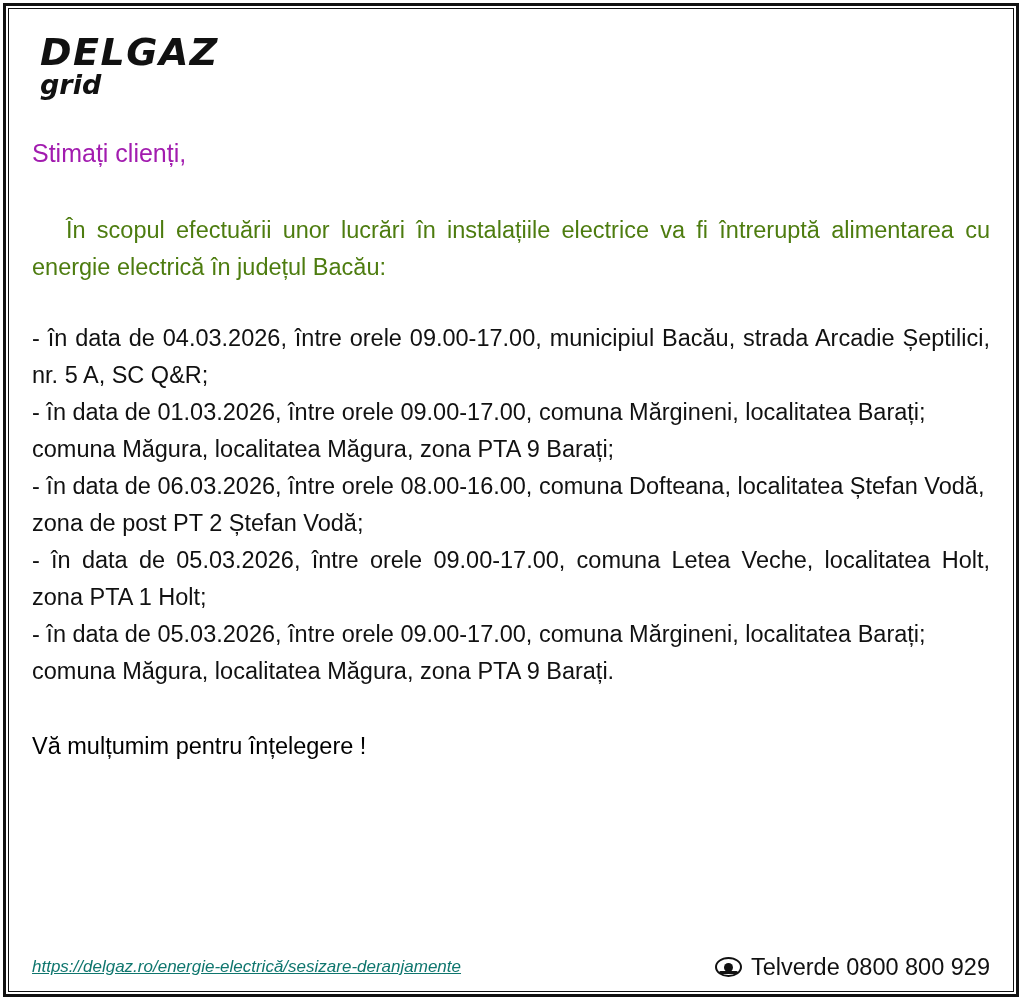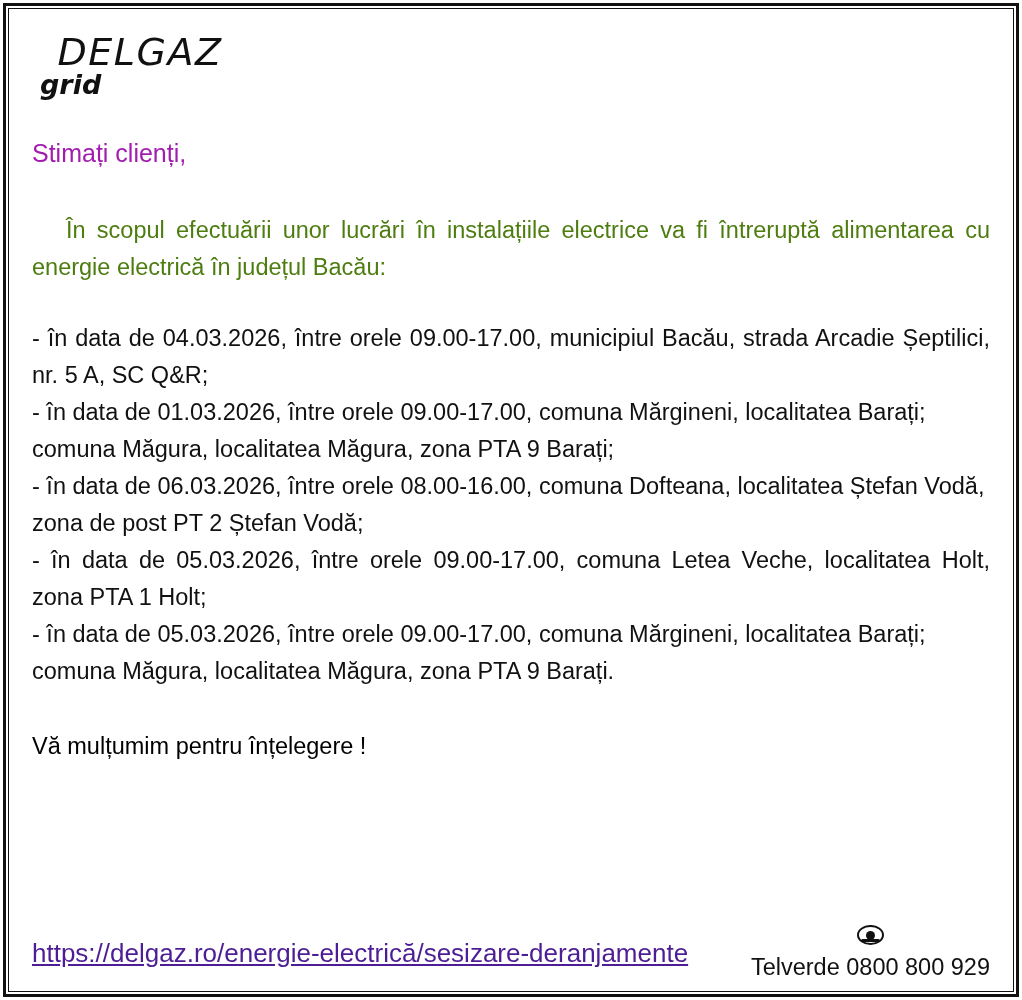--- a/index.html
+++ b/index.html
@@ -50,27 +50,26 @@
   }
 
   
   .logo {
     margin-top: 8px;
     margin-left: 8px;
     width: 200px;
   }
   .logo-main {
     font-family: "DejaVu Sans", sans-serif;
-    font-weight: 400;
+    font-weight: 700;
     font-style: italic;
     font-size: 38px;
     letter-spacing: 1.5px;
     line-height: 40px;
     color: #111111;
-    text-align: center;
   }
   .logo-sub {
     font-family: "DejaVu Sans", sans-serif;
     font-weight: 700;
     font-style: italic;
     font-size: 27px;
     line-height: 30px;
     color: #111111;
     padding-right: 4px;
     margin-top: -2px;
@@ -116,32 +115,32 @@
   .footer {
     position: absolute;
     left: 18px;
     right: 18px;
     bottom: 6px;
     display: flex;
     align-items: center;
     justify-content: space-between;
   }
   .footer-url {
-    font-size: 26px;
+    font-size: 17px;
     line-height: 24px;
-    color: #4c1d95;
+    color: #0f766e;
+    font-style: italic;
   }
   .footer-phone {
     display: flex;
     align-items: center;
     gap: 9px;
     font-size: 23.5px;
     line-height: 26px;
     color: #111111;
-    flex-direction: column;
   }
   .phone-icon {
     width: 27px;
     height: 20px;
     border: 2.2px solid #111111;
     border-radius: 50%;
     position: relative;
     box-sizing: border-box;
     display: inline-block;
   }

